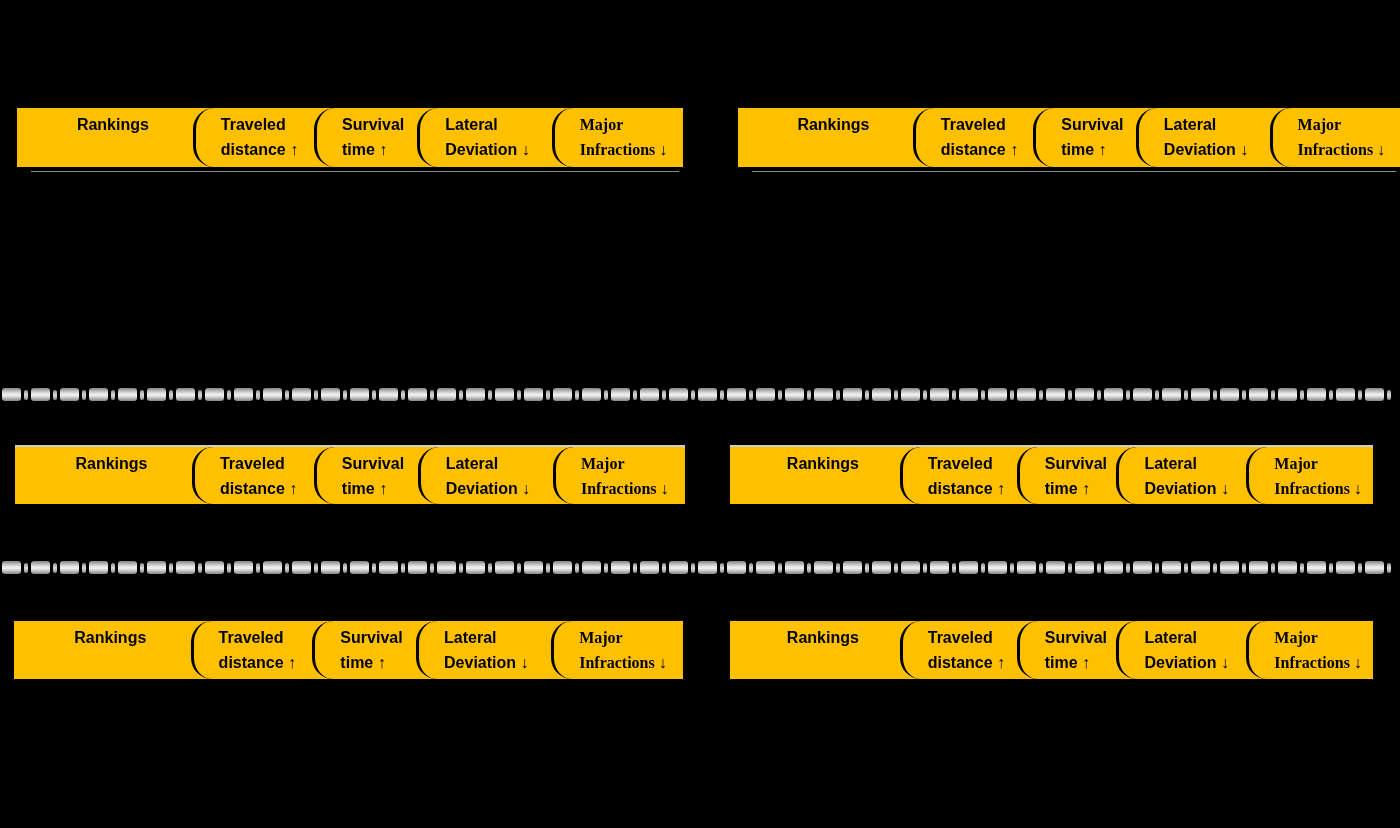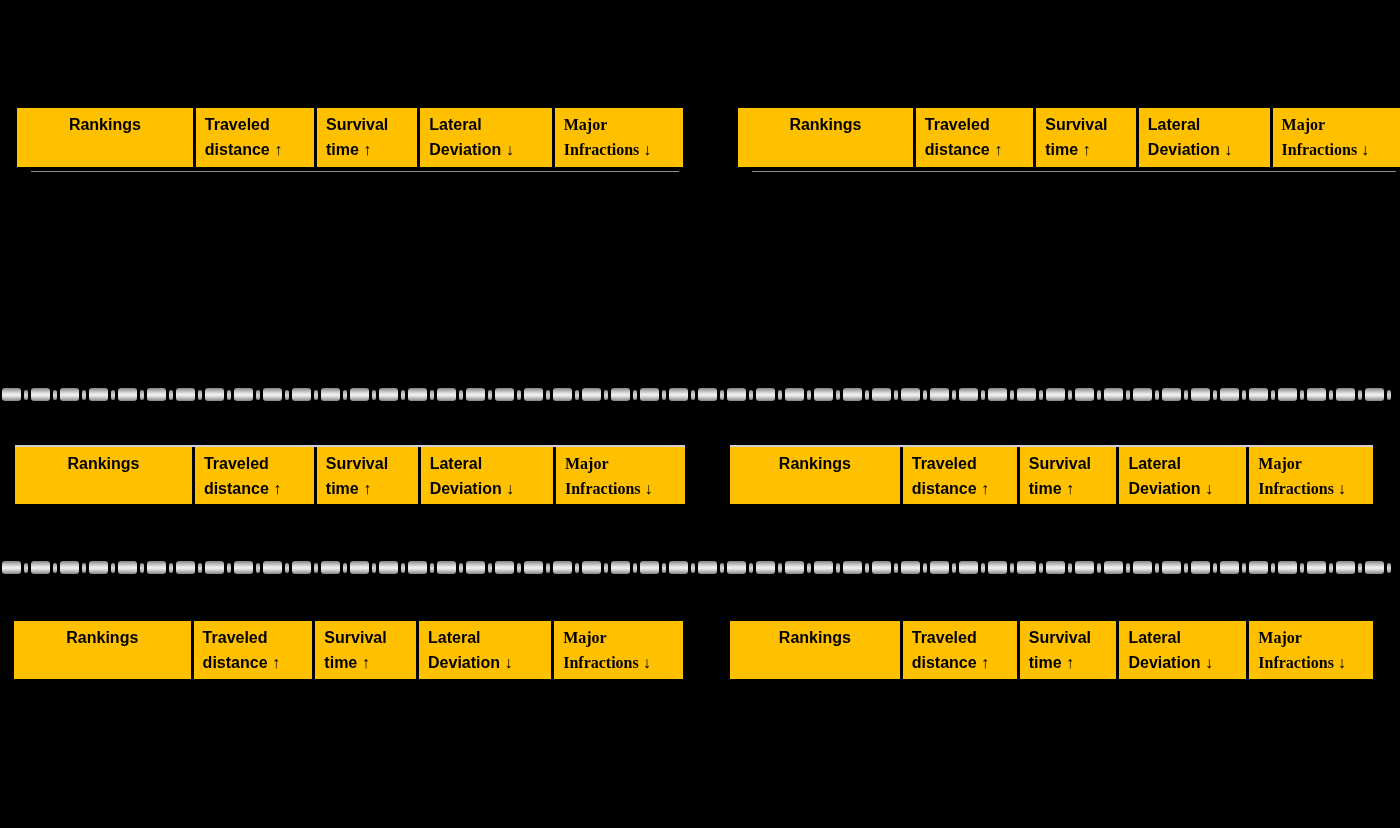--- a/index.html
+++ b/index.html
@@ -20,27 +20,27 @@
   }
   .cell{
     box-sizing:border-box;
     padding-top:4px;
     color:#000;
     font-weight:700;
     font-size:16px;
     line-height:25px;
     overflow:hidden;
   }
-  .cell + .cell{border-left:3px solid #000;}
+  .cell + .cell{border-left:3px solid #000;border-radius:21px;}
   .c0{width:26.4%;text-align:center;}
   .c1{width:18.2%;padding-left:9px;}
   .c2{width:15.5%;padding-left:9px;}
   .c3{width:20.2%;padding-left:9px;}
   .c4{flex:1;padding-left:9px;font-family:Liberation Serif, serif;}
-  .line{display:block;white-space:nowrap;}
+  .line{display:block;white-space:nowrap;padding-left:16px;}
 
   
   .t1{left:17px;  top:108px; width:666px; height:59px;}
   .t2{left:738px; top:108px; width:662px; height:59px;}
   .t3{left:15px;  top:447px; width:670px; height:57px;}
   .t4{left:730px; top:447px; width:643px; height:57px;}
   .t5{left:14px;  top:621px; width:669px; height:58px;}
   .t6{left:730px; top:621px; width:643px; height:58px;}
 
   

